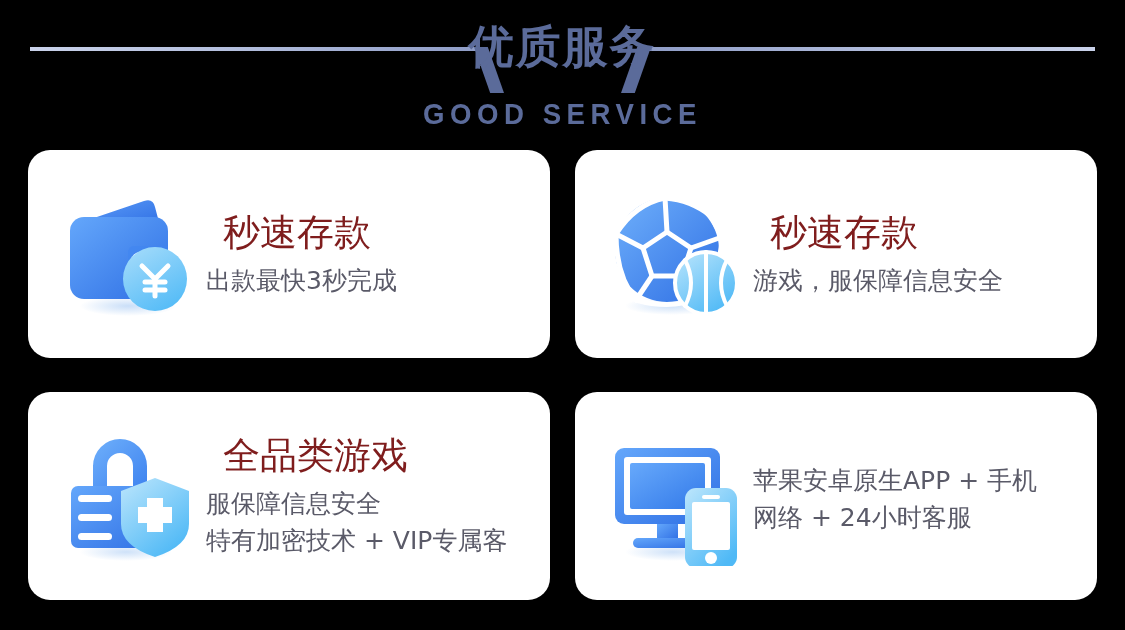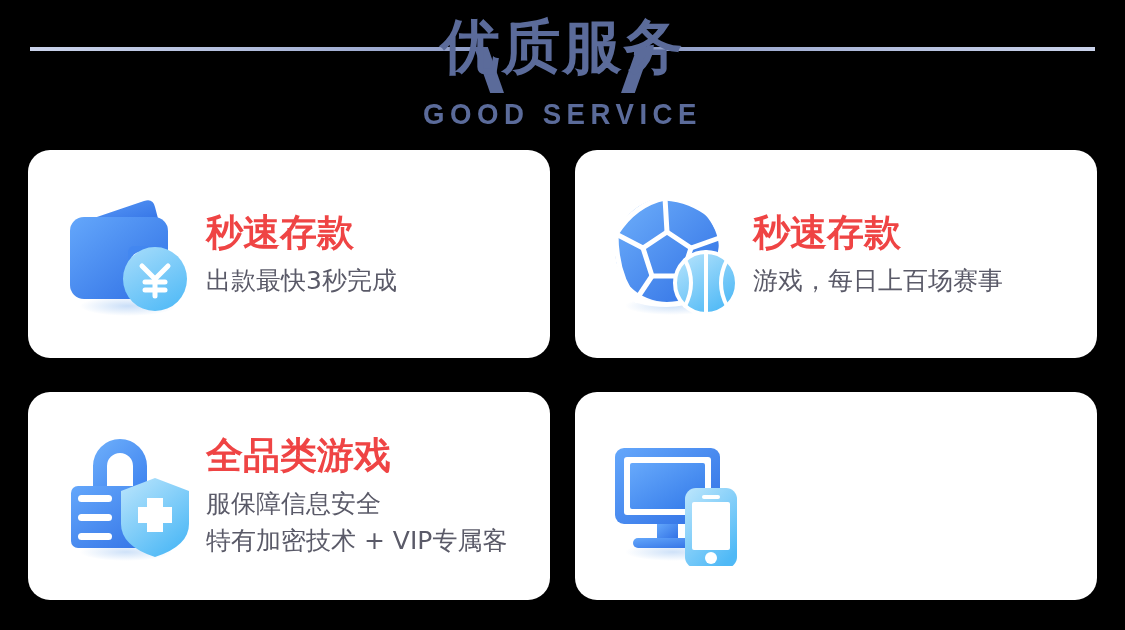--- a/index.html
+++ b/index.html
@@ -60,21 +60,21 @@
   .header-rule.right .rule-slash {
     left: -22px;
     clip-path: polygon(54% 0, 100% 0, 46% 100%, 0 100%);
   }
 
   .title-cn {
     position: absolute;
     left: 0; top: 8px;
     width: 100%;
     text-align: center;
-    font-size: 59px;
+    font-size: 45px;
     line-height: 78px;
     font-weight: 700;
     color: #5b6b9a;
     letter-spacing: 2px;
     font-family: "DejaVu Sans", "Liberation Sans", sans-serif;
   }
 
   .title-en {
     position: absolute;
     left: 0; top: 96px;
@@ -122,25 +122,26 @@
 
   .card-text {
     flex: 1 1 auto;
     padding-left: 8px;
     min-width: 0;
   }
 
   .card-title {
     font-size: 37px;
     line-height: 46px;
-    font-weight: 700;
-    color: #ef4444;
+    font-weight: 400;
+    color: #7f1d1d;
     letter-spacing: 0px;
     white-space: nowrap;
     font-family: "DejaVu Sans", "Liberation Sans", sans-serif;
+    margin-left: 17px;
   }
 
   .card-sub {
     margin-top: 6px;
     font-size: 25px;
     line-height: 37px;
     color: #5a5a68;
     font-weight: 400;
     font-family: "DejaVu Sans", "Liberation Sans", sans-serif;
   }
@@ -248,21 +249,21 @@
           <circle cx="101" cy="99" r="31"></circle>
           <line x1="101" y1="68" x2="101" y2="130"></line>
           <path d="M80 76 Q92 99 80 122"></path>
           <path d="M122 76 Q110 99 122 122"></path>
         </g>
       </svg>
     </div>
     <div class="card-text">
       <div class="card-title">秒速存款</div>
       <div class="card-sub">
-        <span class="line">游戏，每日上百场赛事</span>
+        <span class="line">游戏，服保障信息安全</span>
       </div>
     </div>
   </div>
 
   <div class="card">
     <div class="card-icon">
       <svg viewBox="0 0 140 140" xmlns="http://www.w3.org/2000/svg">
         <defs>
           <linearGradient id="lockGrad" x1="0" y1="0" x2="1" y2="1">
             <stop offset="0%" stop-color="#64a7fb"></stop>
@@ -329,16 +330,20 @@
         <rect x="25" y="37" width="75" height="46" rx="2" fill="url(#scrGrad)"></rect>
         <rect x="52" y="98" width="21" height="16" fill="url(#monGrad)"></rect>
         <rect x="28" y="112" width="70" height="10" rx="5" fill="url(#monGrad)"></rect>
         <rect x="80" y="62" width="52" height="80" rx="11" fill="url(#phnGrad)"></rect>
         <rect x="87" y="76" width="38" height="48" rx="2" fill="#ffffff"></rect>
         <rect x="97" y="69" width="18" height="4" rx="2" fill="#ffffff"></rect>
         <circle cx="106" cy="132" r="6" fill="#ffffff"></circle>
       </svg>
     </div>
     <div class="card-text">
+      <div class="card-sub">
+        <span class="line">苹果安卓原生APP + 手机</span>
+        <span class="line">网络 + 24小时客服</span>
+      </div>
     </div>
   </div>
 
 </div>
 
 </body></html>

